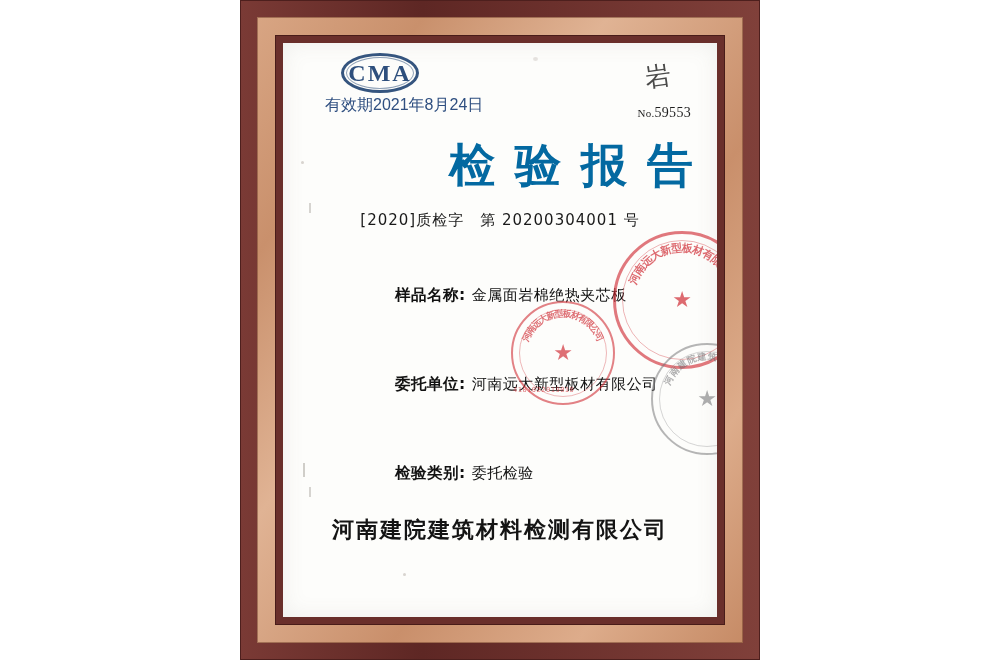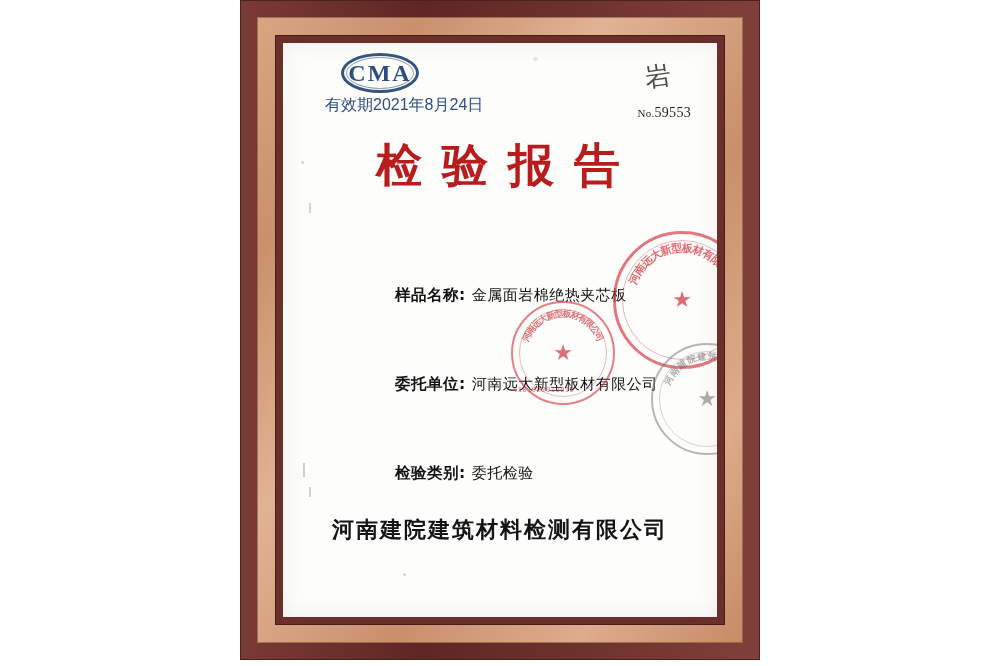--- a/index.html
+++ b/index.html
@@ -173,26 +173,26 @@
     vertical-align: baseline;
     text-align: right;
   }
 
   
   .title {
     position: absolute;
     left: 0;
     right: 4px;
     top: 92px;
-    text-align: center;
+    text-align: right;
     font-family: "DejaVu Sans", sans-serif;
     font-size: 46px;
     font-weight: 700;
     letter-spacing: 20px;
-    color: #b91c1c;
+    color: #0369a1;
     text-indent: 20px;
   }
 
   
   .docnum {
     position: absolute;
     left: 0;
     right: 0;
     top: 168px;
     text-align: center;
@@ -349,20 +349,21 @@
       </div>
 
       <div class="handwrite">岩</div>
 
       <div class="report-no">
         <span class="sub">No.</span><span>59553</span>
       </div>
 
       <div class="title">检验报告</div>
 
+      <div class="docnum">[2020]质检字　第 20200304001 号</div>
 
       <div class="fields">
         <div class="field-row">
           <span class="field-label">样品名称:</span>
           <span class="field-value">金属面岩棉绝热夹芯板</span>
         </div>
         <div class="field-row">
           <span class="field-label">委托单位:</span>
           <span class="field-value">河南远大新型板材有限公司</span>
         </div>

